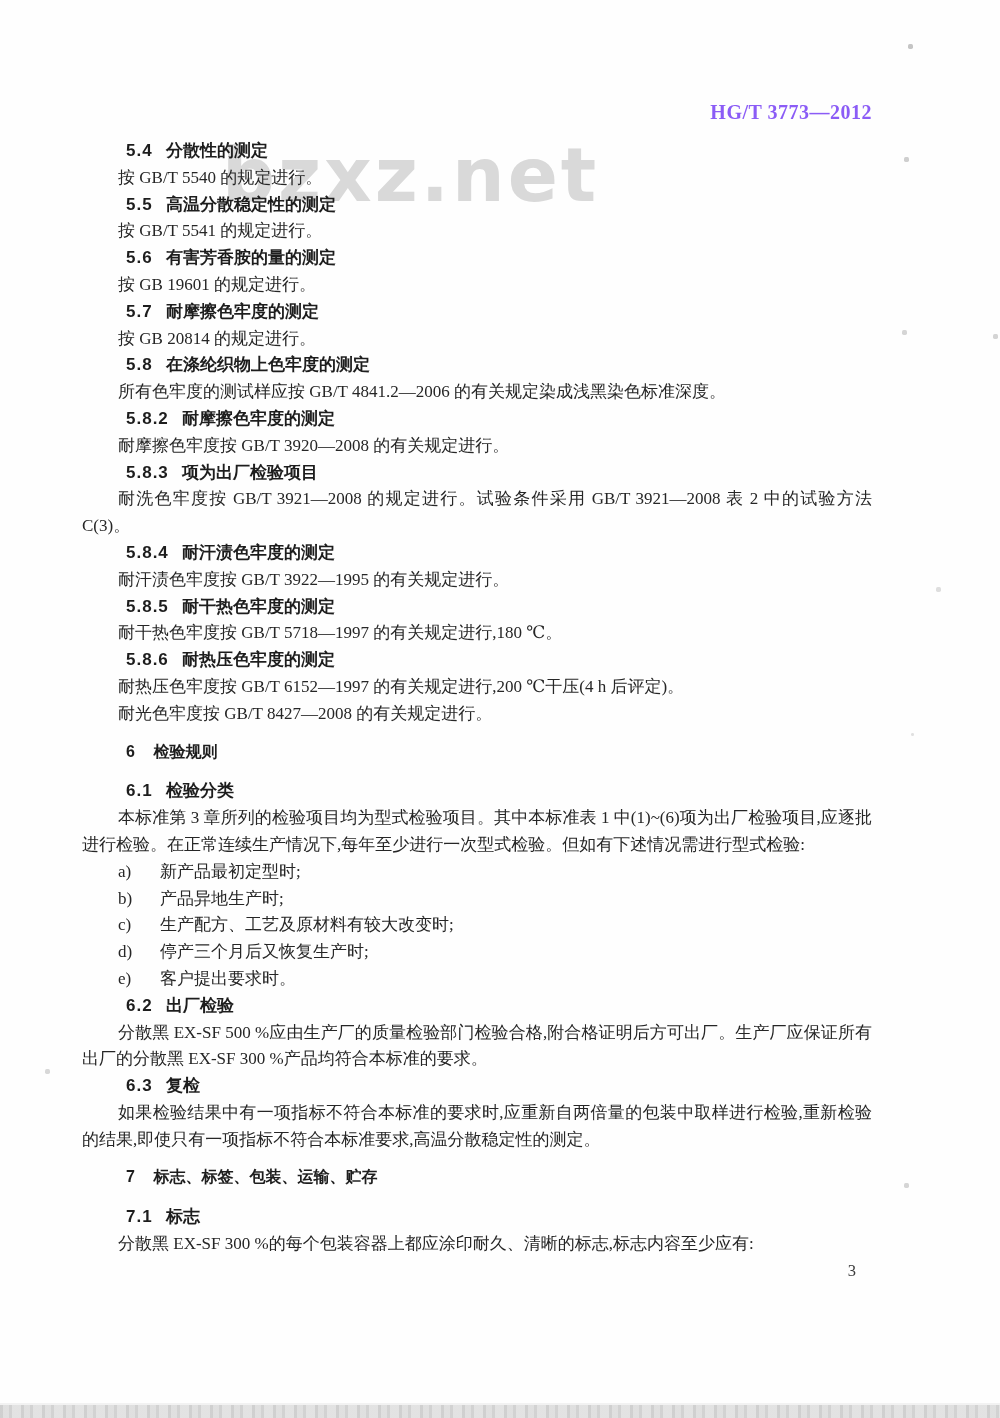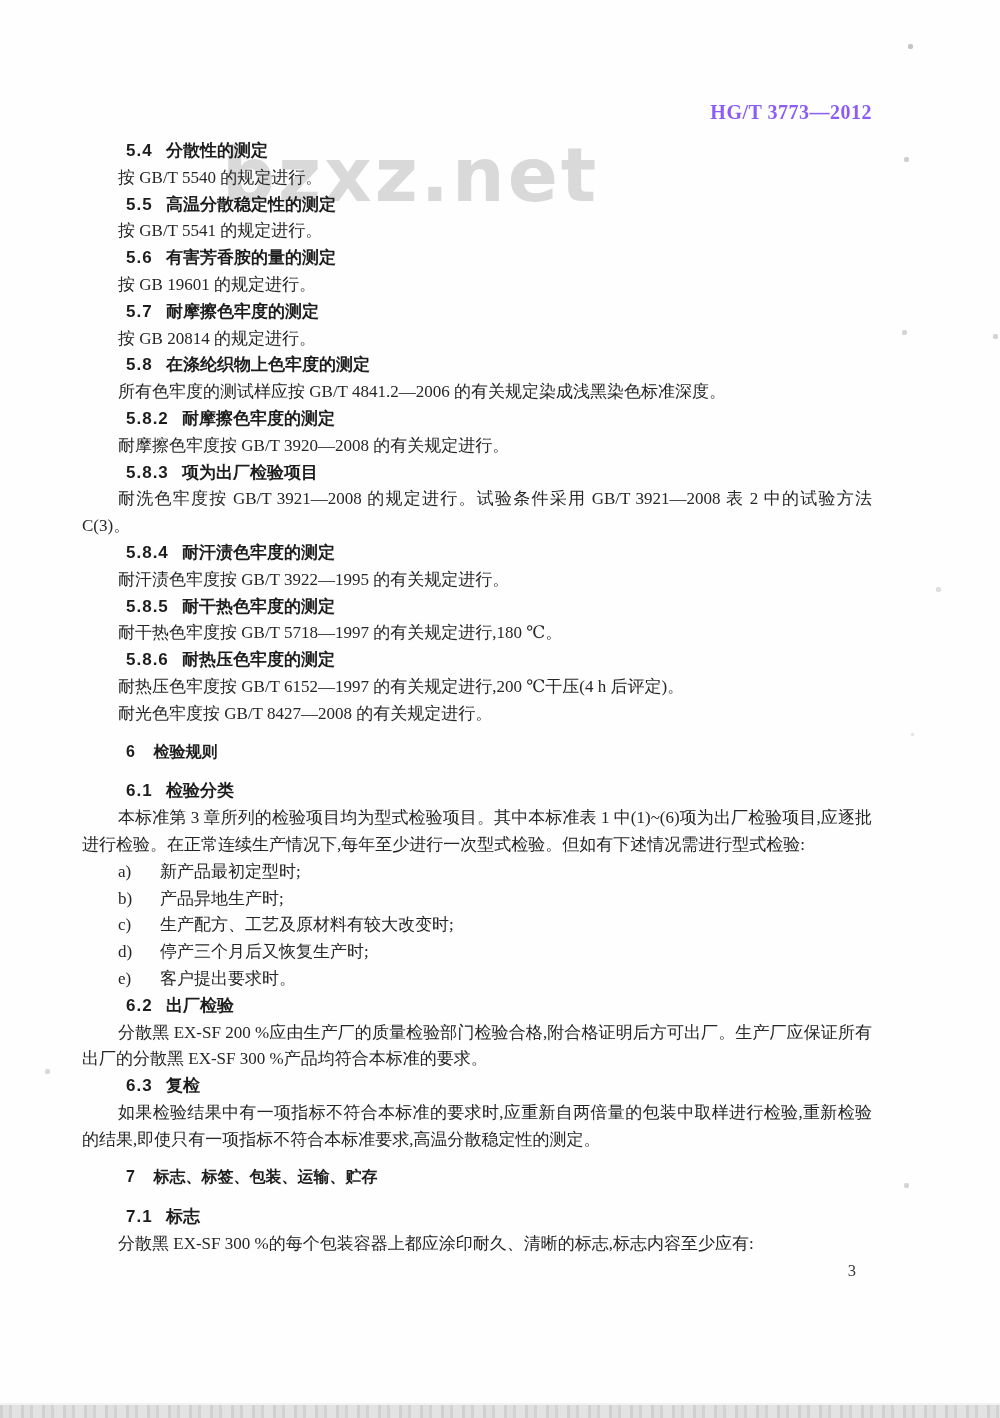--- a/index.html
+++ b/index.html
@@ -147,21 +147,21 @@
       </div>
       <div class="list-item">
         <span class="list-label">d)</span>
         <span class="list-text">停产三个月后又恢复生产时;</span>
       </div>
       <div class="list-item">
         <span class="list-label">e)</span>
         <span class="list-text">客户提出要求时。</span>
       </div>
       <div class="clause-heading level2"><span class="clause-number">6.2</span><span class="clause-title">出厂检验</span></div>
-      <p class="clause-paragraph">分散黑 EX-SF 200 %应由生产厂的质量检验部门检验合格,附合格证明后方可出厂。生产厂应保证所有出厂的分散黑 EX-SF 300 %产品均符合本标准的要求。</p>
+      <p class="clause-paragraph">分散黑 EX-SF 500 %应由生产厂的质量检验部门检验合格,附合格证明后方可出厂。生产厂应保证所有出厂的分散黑 EX-SF 300 %产品均符合本标准的要求。</p>
       <div class="clause-heading level2"><span class="clause-number">6.3</span><span class="clause-title">复检</span></div>
       <p class="clause-paragraph">如果检验结果中有一项指标不符合本标准的要求时,应重新自两倍量的包装中取样进行检验,重新检验的结果,即使只有一项指标不符合本标准要求,高温分散稳定性的测定。</p>
       <div class="clause-heading level1"><span class="clause-number">7</span><span class="clause-title">标志、标签、包装、运输、贮存</span></div>
       <div class="clause-heading level2"><span class="clause-number">7.1</span><span class="clause-title">标志</span></div>
       <p class="clause-paragraph">分散黑 EX-SF 300 %的每个包装容器上都应涂印耐久、清晰的标志,标志内容至少应有:</p>
       <div class="page-number">3</div>
     </div>
 
   <div class="scan-specks"></div>
   <div class="scan-bottom-band"></div>

